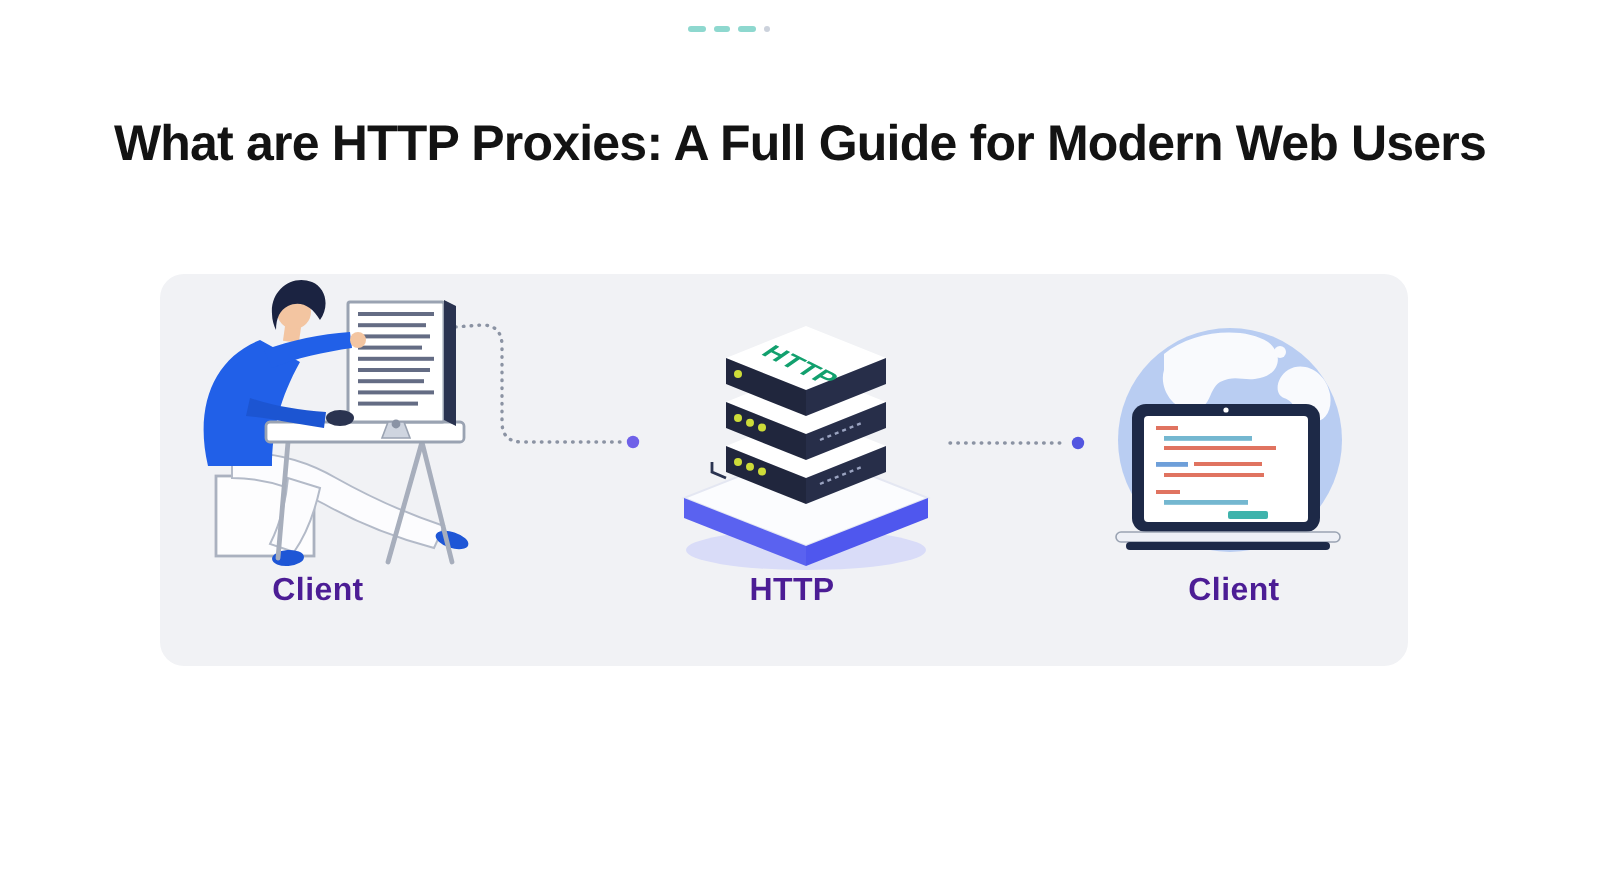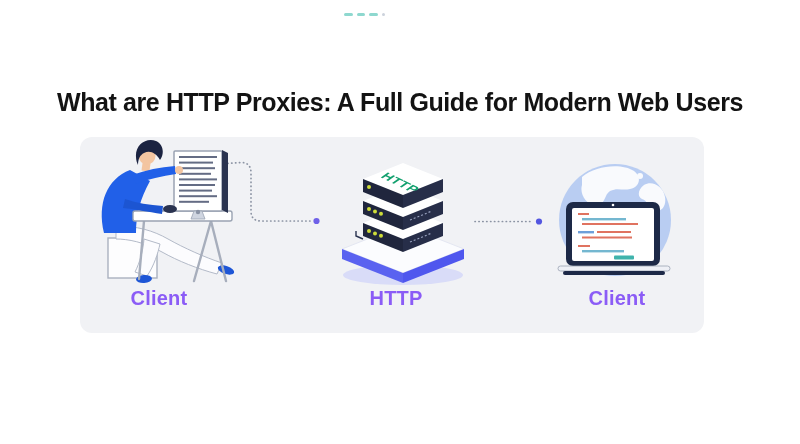--- a/index.html
+++ b/index.html
@@ -5,28 +5,28 @@
   html,body{margin:0;padding:0;background:#fff;}
   #page{position:relative;width:800px;height:444px;background:#ffffff;overflow:hidden;
         font-family:"Liberation Sans",sans-serif;}
   
   .watermark{position:absolute;left:344px;top:13px;display:flex;gap:4px;align-items:center;}
   .watermark .dash{height:2.5px;border-radius:2px;background:#8ed8cf;}
   .watermark .d1{width:9px}.watermark .d2{width:8px}.watermark .d3{width:9px}
   .watermark .d4{width:3px;background:#ccd2dc;}
   
   .title{position:absolute;left:0;top:58px;width:800px;text-align:center;
-         font-size:25px;font-weight:800;letter-spacing:-0.4px;color:#131313;margin-top:30px;}
+         font-size:25px;font-weight:800;letter-spacing:-0.4px;color:#131313;}
   
   .panel{position:absolute;left:80px;top:137px;width:624px;height:196px;
          background:#f1f2f5;border-radius:12px;}
   .figure{position:absolute;}
   .figure svg{display:block;}
   .node-label{position:absolute;top:150px;transform:translateX(-50%);
-              font-size:20px;font-weight:bold;color:#8b5cf6;letter-spacing:.2px;}
+              font-size:16px;font-weight:bold;color:#4c1d95;letter-spacing:.2px;}
   .lbl-client{left:79px;} .lbl-http{left:316px;} .lbl-website{left:537px;}
   .connectors{position:absolute;left:0;top:0;width:624px;height:196px;}
 </style>
 </head>
 <body>
 
 <div id="page">
 
   <div class="watermark">
     <span class="dash d1"></span>

